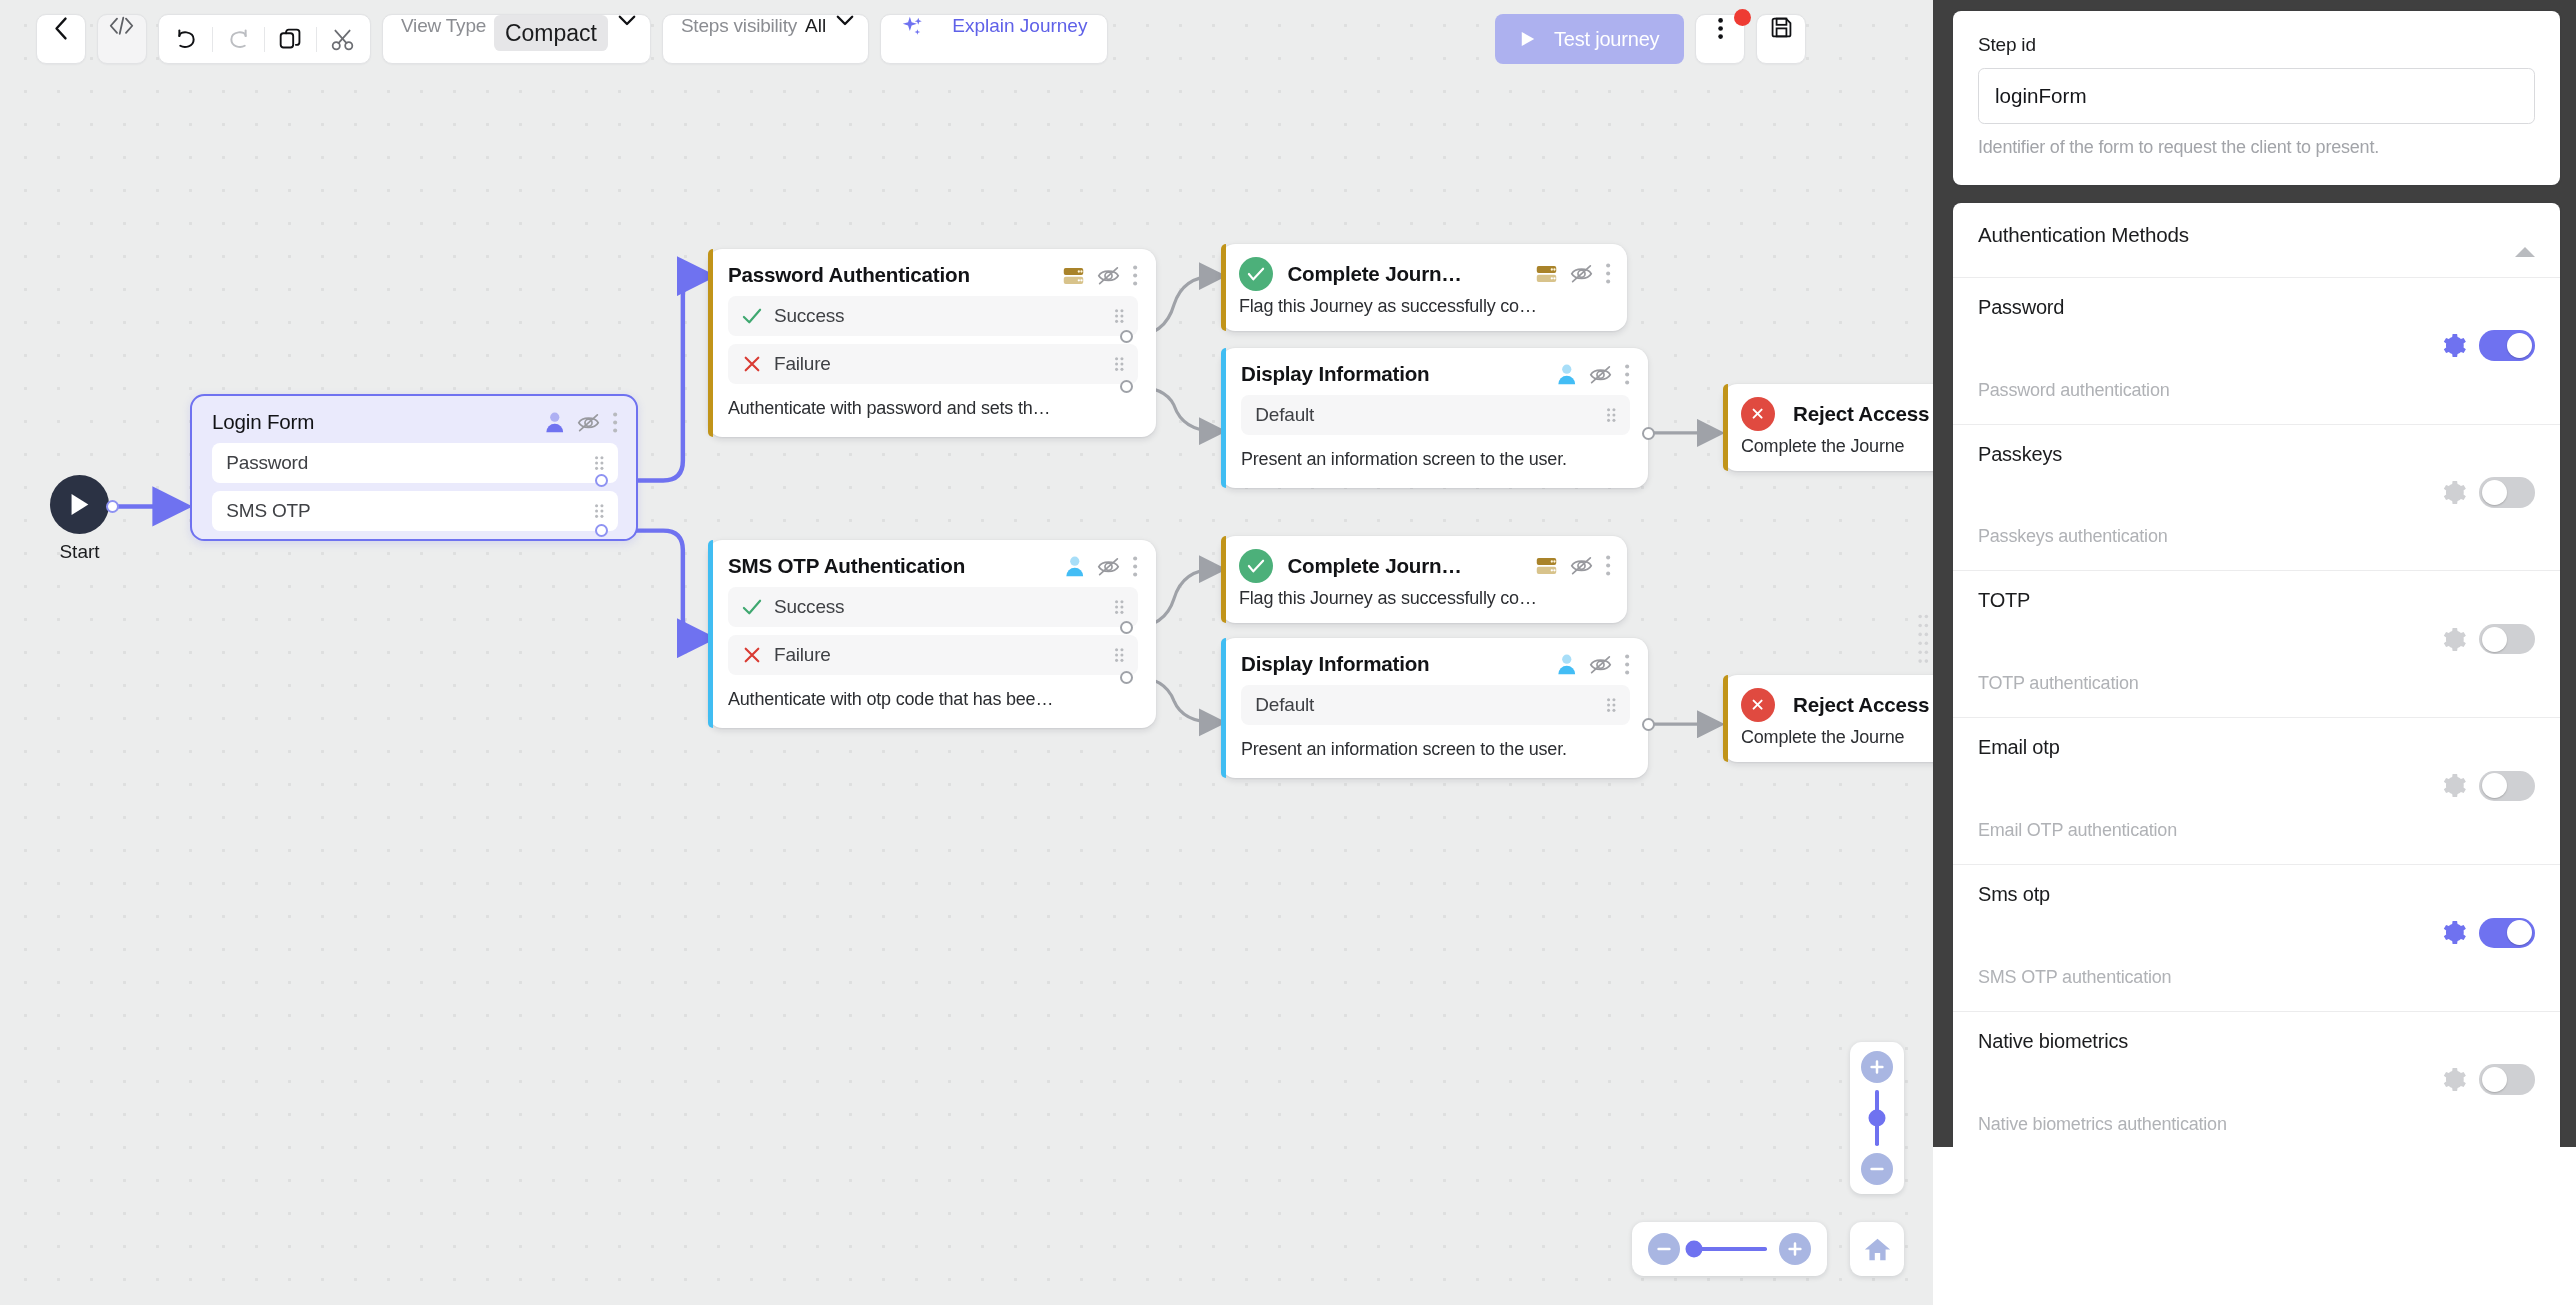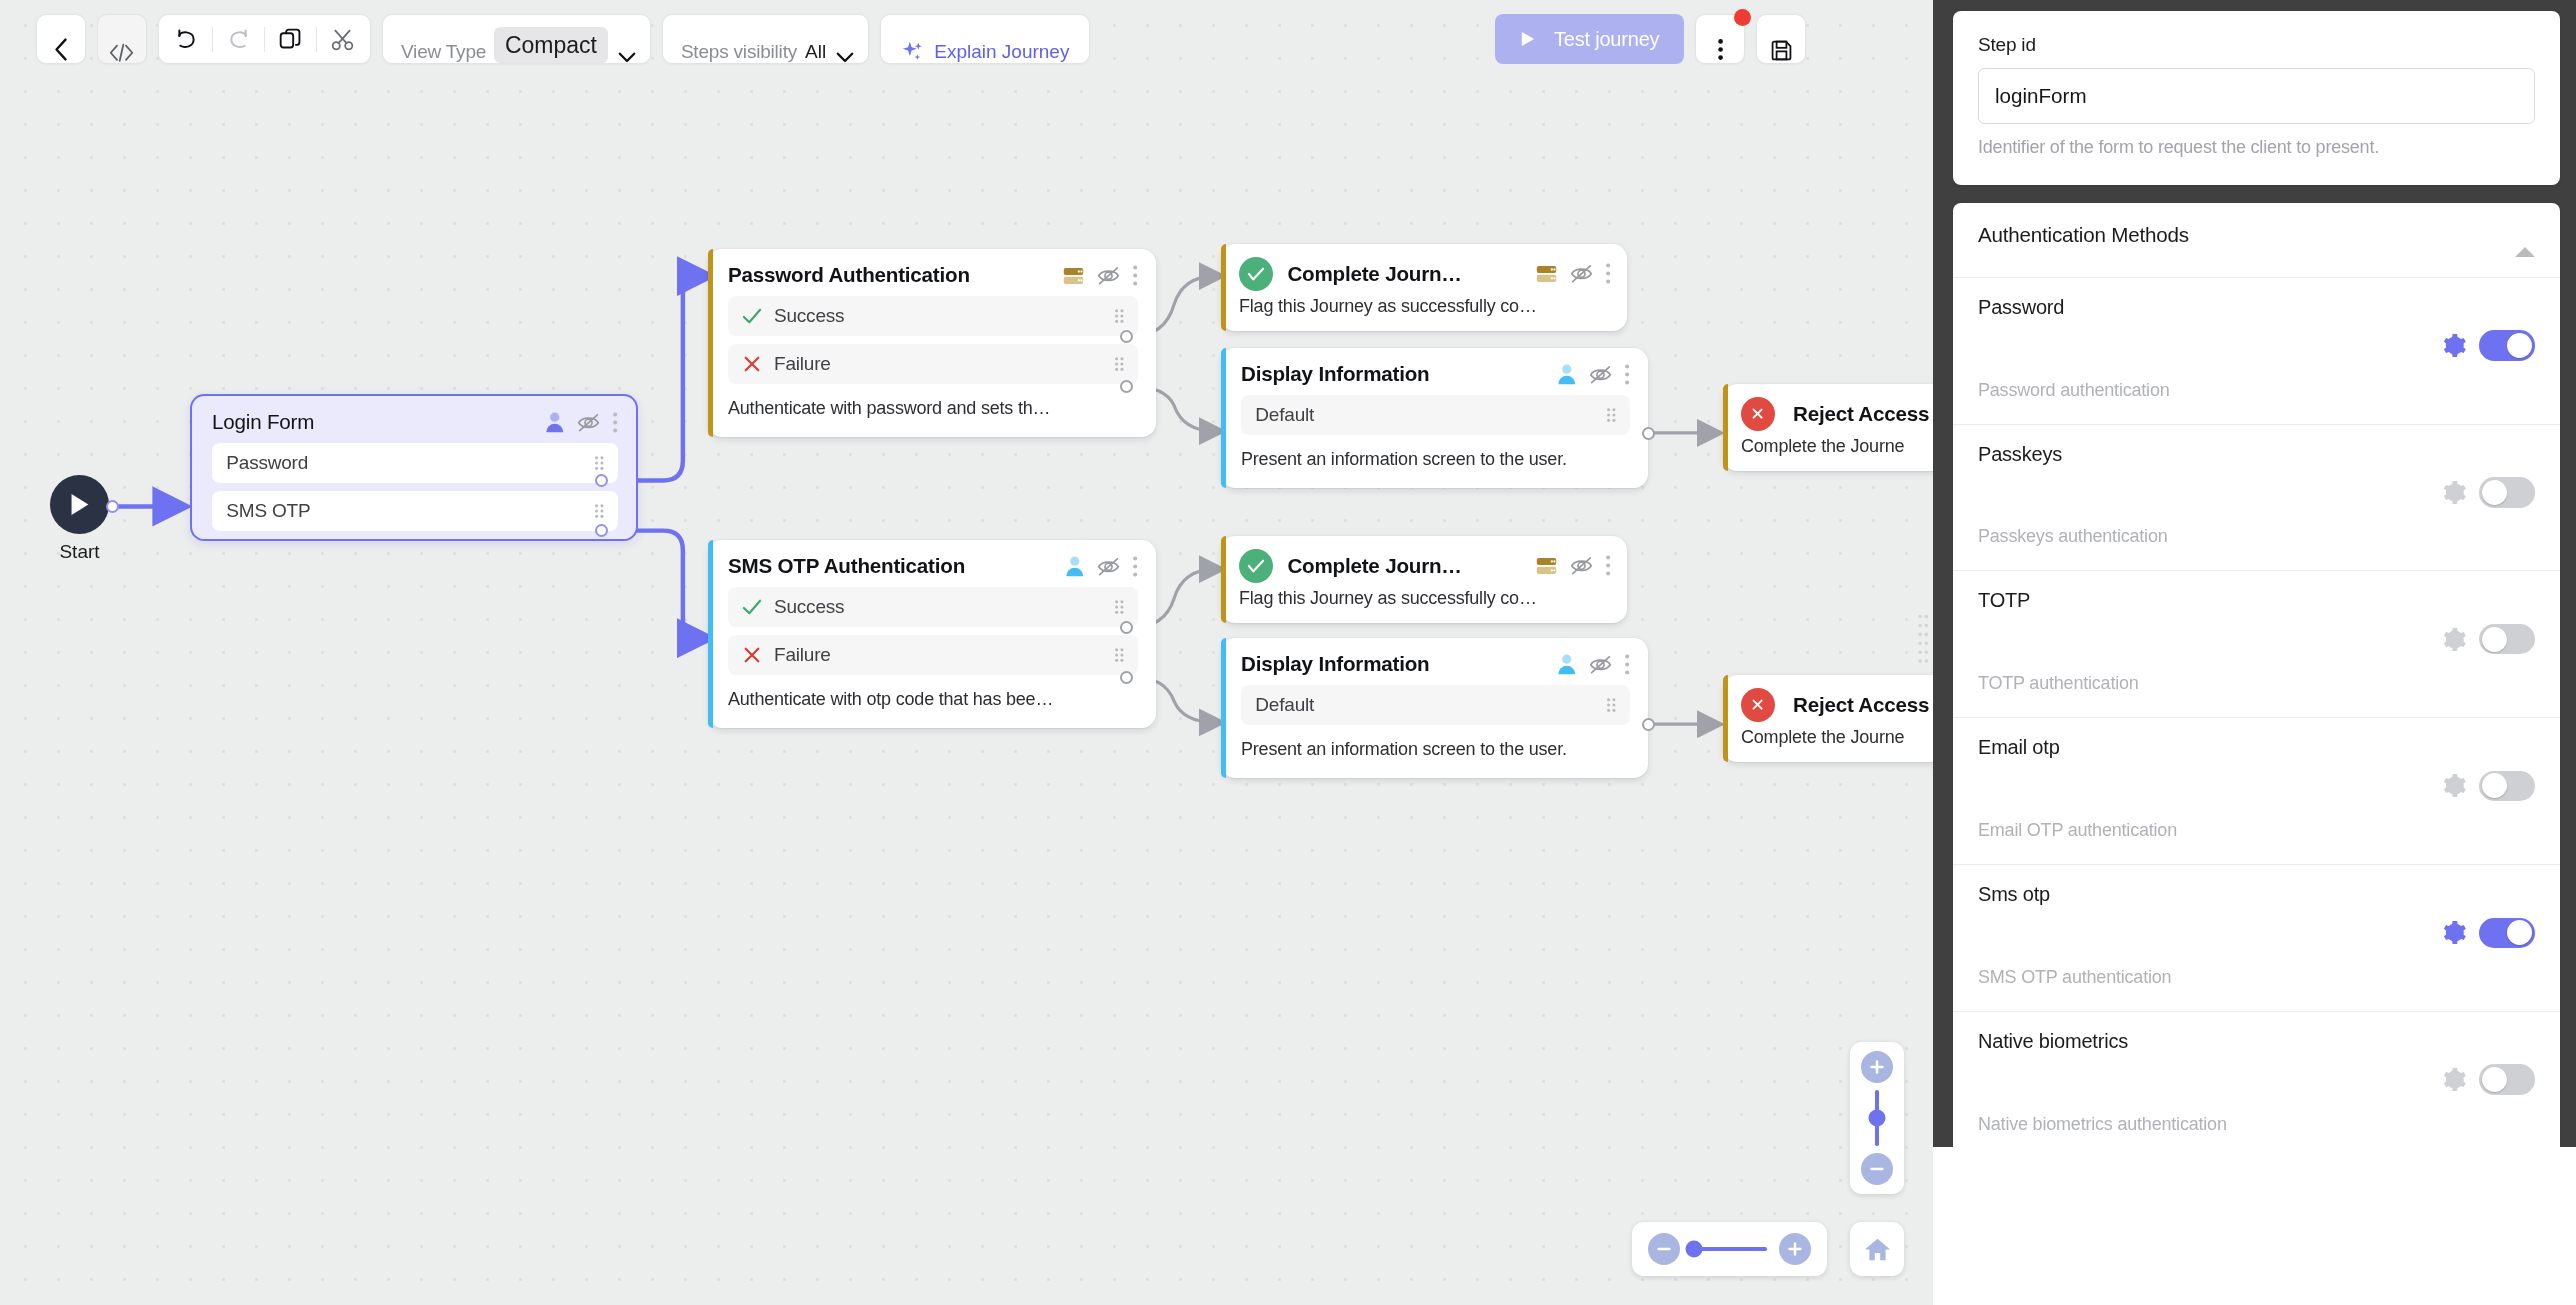--- a/index.html
+++ b/index.html
@@ -30,21 +30,21 @@
   .toolbar {
     position: absolute; top: 14.3px; left: 36px;
     display: flex; align-items: center; gap: 10.8px;
     z-index: 40;
   }
   .tb-box {
     background: #ffffff;
     border: 0.9px solid #e2e3e5;
     border-radius: 10px;
     height: 50px;
-    display: flex; align-items: flex-end;
+    display: flex; align-items: flex-start;
     box-shadow: 0 0.9px 1.8px rgba(16,24,40,.04);
   }
   .tb-sq { width: 50px; justify-content: center; }
   .tb-ghost { background: #f4f4f5; }
   .tb-grp { padding: 0 1.8px; }
   .tb-btn {
     width: 52px; height: 48px;
     display: flex; align-items: center; justify-content: center;
     background: transparent; border: none; cursor: pointer;
     position: relative;
@@ -54,21 +54,21 @@
     width: 0.9px; height: 25px; background: #e6e7e9;
   }
   .tb-label { font-size: 19px; color: #8b8d92; padding-left: 18px; letter-spacing: -0.2px;}
   .tb-value-chip {
     background: #e6e6e8; color: #1b1c1e; font-size: 23px;
     padding: 4.5px 10.8px; border-radius: 6.3px; margin-left: 8px;
   }
   .tb-value-plain { color: #1b1c1e; font-size: 19px; margin-left: 8px; }
   .caret { margin: 0 14.3px 0 10px; color: #1b1c1e; font-size: 14.3px; line-height: 1;}
   .tb-explain {
-    padding: 0 20px; gap: 10px; color: #5f61e8; font-size: 19px;
+    padding: 0 20px; gap: 28px; color: #5f61e8; font-size: 19px;
     cursor: pointer;
   }
 
   .toolbar-right {
     position: absolute; top: 14.3px; right: 127px;
     display: flex; align-items: center; gap: 10.8px; z-index: 40;
   }
   .test-btn {
     background: #adb1ef; color: #ffffff;
     border: none; border-radius: 8px;

